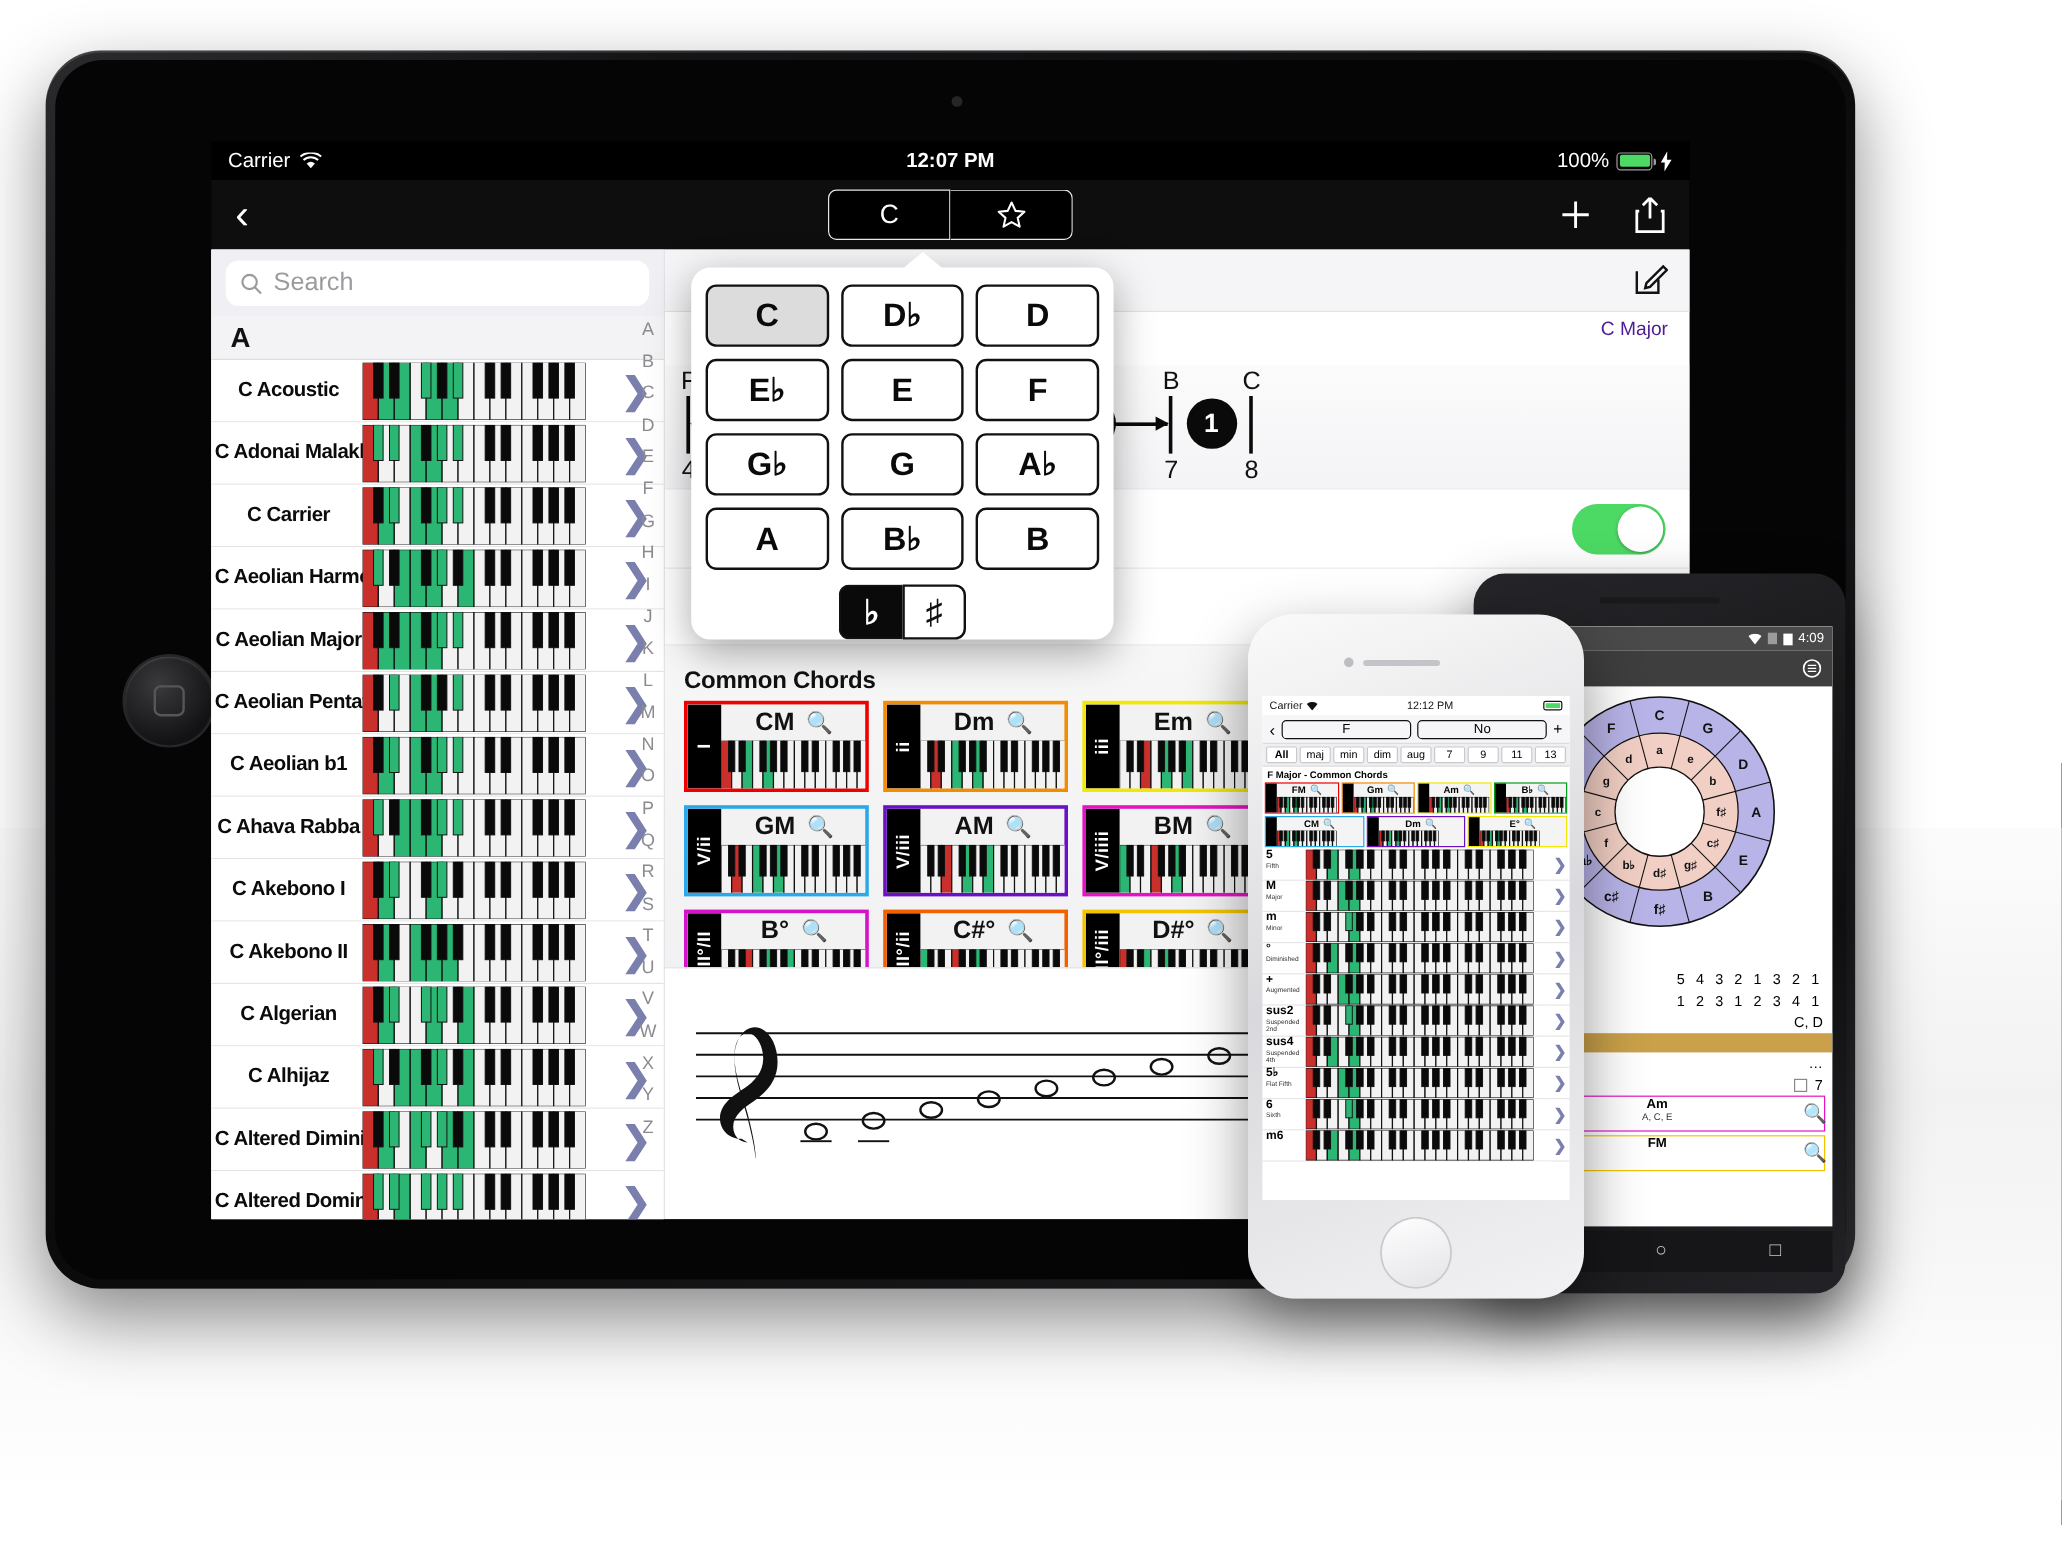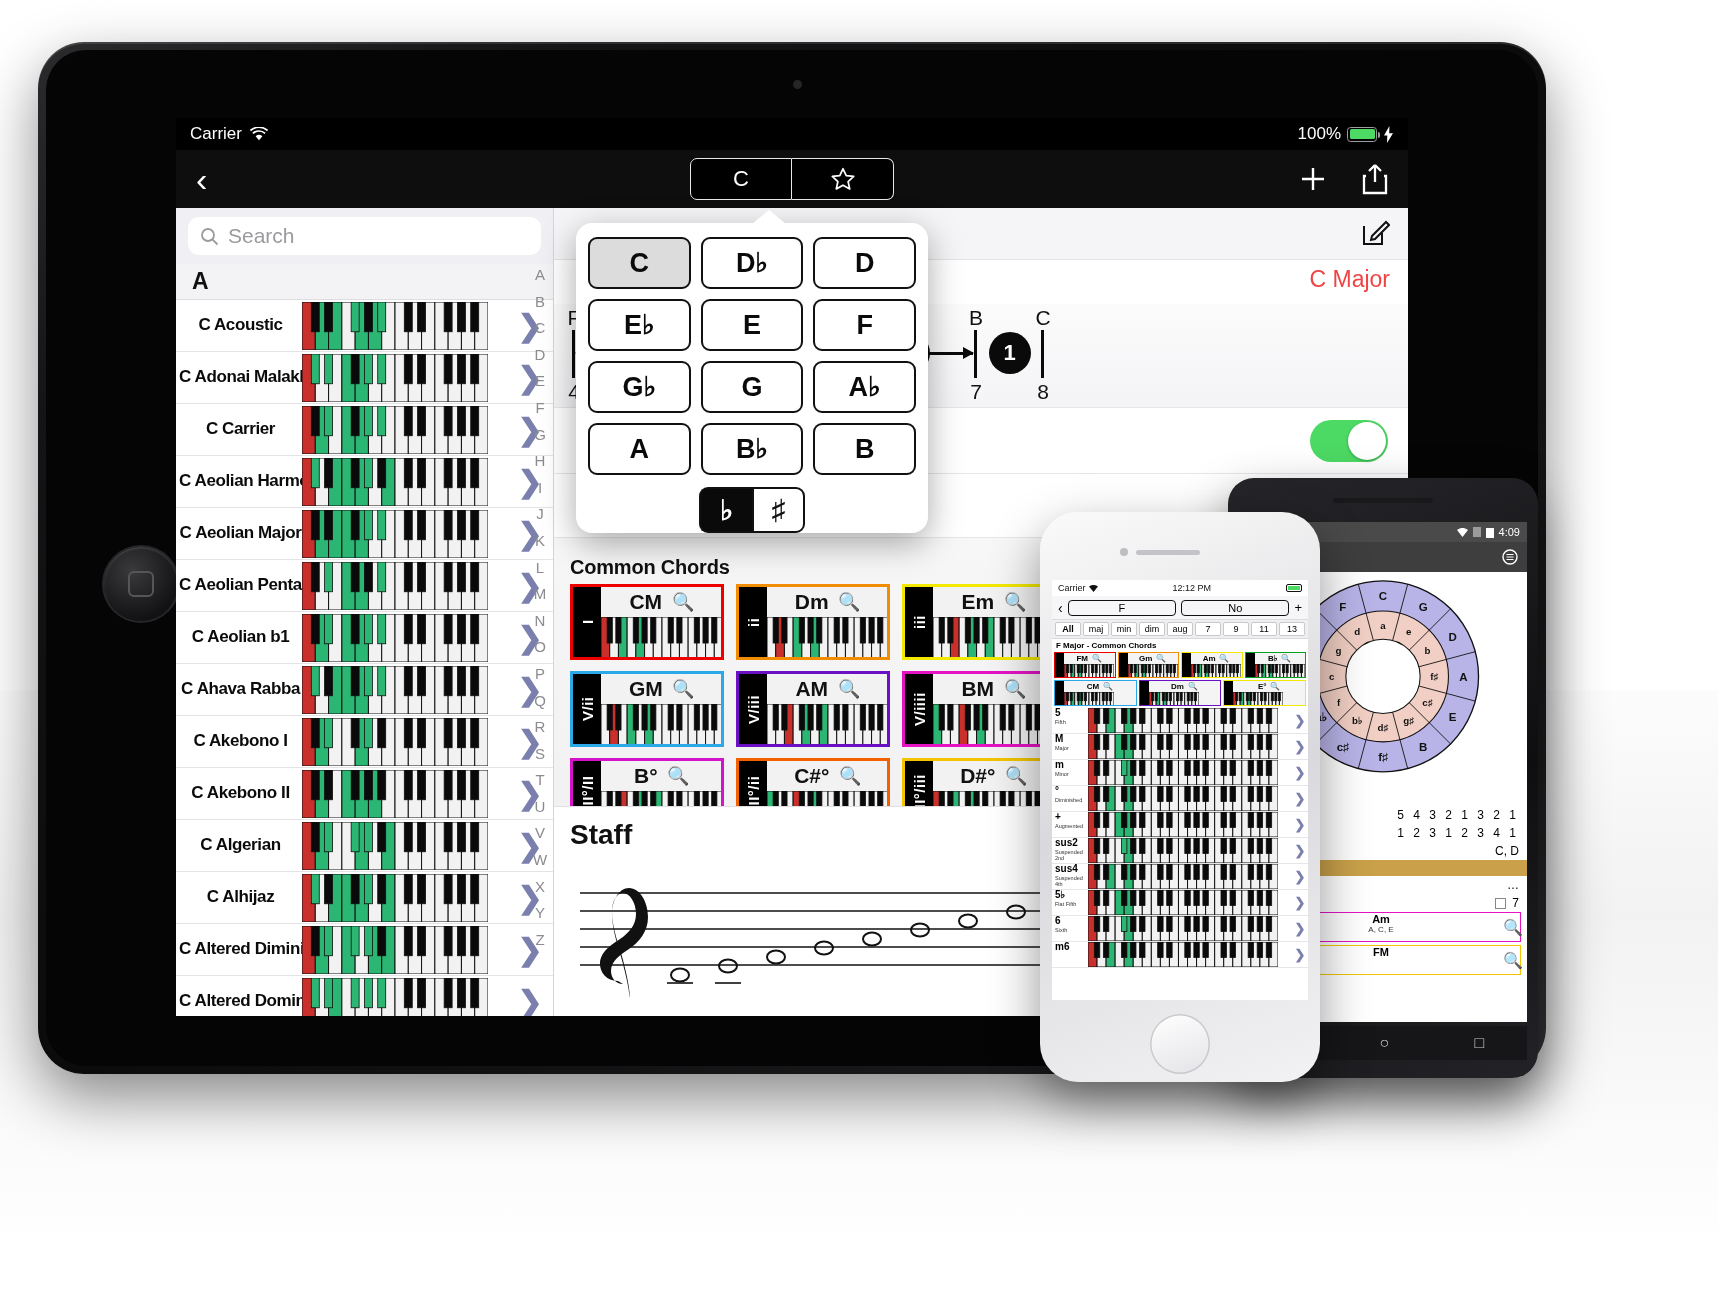--- a/index.html
+++ b/index.html
@@ -116,21 +116,21 @@
   .indexstrip {
     position: absolute; right: 2px; top: 58px; width: 22px;
     display: flex; flex-direction: column; align-items: center;
     font-size: 15px; color: #8b8b90; gap: 9.6px;
   }
 
   
   .rightpane { flex: 1; position: relative; background: #fff; overflow: hidden; }
   .rp-top { height: 52px; background: #f5f5f7; position: relative; border-bottom: 1px solid #e3e3e5; }
   .edit-ic { position: absolute; right: 18px; top: 10px; font-size: 26px; color: #111; }
-  .keylabel { position: absolute; right: 18px; top: 58px; font-size: 23px; color: #ef4444; }
+  .keylabel { position: absolute; right: 18px; top: 58px; font-size: 16px; color: #4c1d95; }
 
   
   .intervalrow { position: absolute; left: 0; top: 96px; width: 100%; height: 104px; background: linear-gradient(#fbfbfc,#f4f4f6); border-bottom: 1px solid #e6e6e8; }
   .iv-tick { width: 3px; height: 48px; background: #0a0a0a; position: absolute; top: 26px; }
   .iv-note { position: absolute; top: 2px; font-size: 21px; color: #111; transform: translateX(-50%); }
   .iv-deg  { position: absolute; top: 76px; font-size: 21px; color: #111; transform: translateX(-50%); }
   .iv-arrow { position: absolute; top: 48px; height: 3px; background: #0a0a0a; }
   .iv-arrow::before, .iv-arrow::after {
     content:""; position:absolute; top:-5px; border-top:6.5px solid transparent; border-bottom:6.5px solid transparent;
   }
@@ -247,20 +247,21 @@
 
       <div class="statusbar">
         <div class="sb-left">
           <span>Carrier</span>
           <svg width="20" height="15" viewBox="0 0 20 15">
             <path d="M10 13.2 L6.6 9.2 a5.2 5.2 0 0 1 6.8 0 Z" fill="#fff"></path>
             <path d="M3.9 6.4 a9 9 0 0 1 12.2 0" stroke="#fff" stroke-width="1.7" fill="none"></path>
             <path d="M1.4 3.5 a13 13 0 0 1 17.2 0" stroke="#fff" stroke-width="1.7" fill="none"></path>
           </svg>
         </div>
+        <div class="sb-center">12:07 PM</div>
         <div class="sb-right">
           <span>100%</span>
           <span class="batt">
               <i></i>
             </span>
           <svg width="11" height="17" viewBox="0 0 11 17">
             <path d="M6.4 0 L1 9.4 h3.3 L4 17 L10 7.2 H6.2 Z" fill="#fff"></path>
           </svg>
         </div>
       </div>
@@ -1246,21 +1247,20 @@
                         <rect x="93.24285714285713" y="0" width="5.228571428571428" height="26.04" fill="#0a0a0a" stroke="#111" stroke-width="0.8"></rect>
                         <rect x="101.95714285714284" y="0" width="5.228571428571428" height="26.04" fill="#0a0a0a" stroke="#111" stroke-width="0.8"></rect>
                         <rect x="110.67142857142856" y="0" width="5.228571428571428" height="26.04" fill="#0a0a0a" stroke="#111" stroke-width="0.8"></rect>
                       </svg></div>
                   </div>
                 </div>
               </div>
             </div>
 
           <div class="staffsec">
-            <div class="staff-title">Staff</div>
             <svg width="700" height="140" viewBox="0 0 700 140" style="margin-top:6px">
               <g stroke="#111" stroke-width="1.6">
                 <line x1="10" y1="36" x2="660" y2="36"></line>
                   <line x1="10" y1="54" x2="660" y2="54"></line>
                 <line x1="10" y1="72" x2="660" y2="72"></line>
                   <line x1="10" y1="90" x2="660" y2="90"></line>
                 <line x1="10" y1="108" x2="660" y2="108"></line>
               </g>
               <g>
                 <path d="M48 124 c-12 0 -18 -9 -18 -17 c0 -12 11 -19 20 -25 c9 -6 16 -14 16 -25 c0 -11 -6 -21 -13 -21

